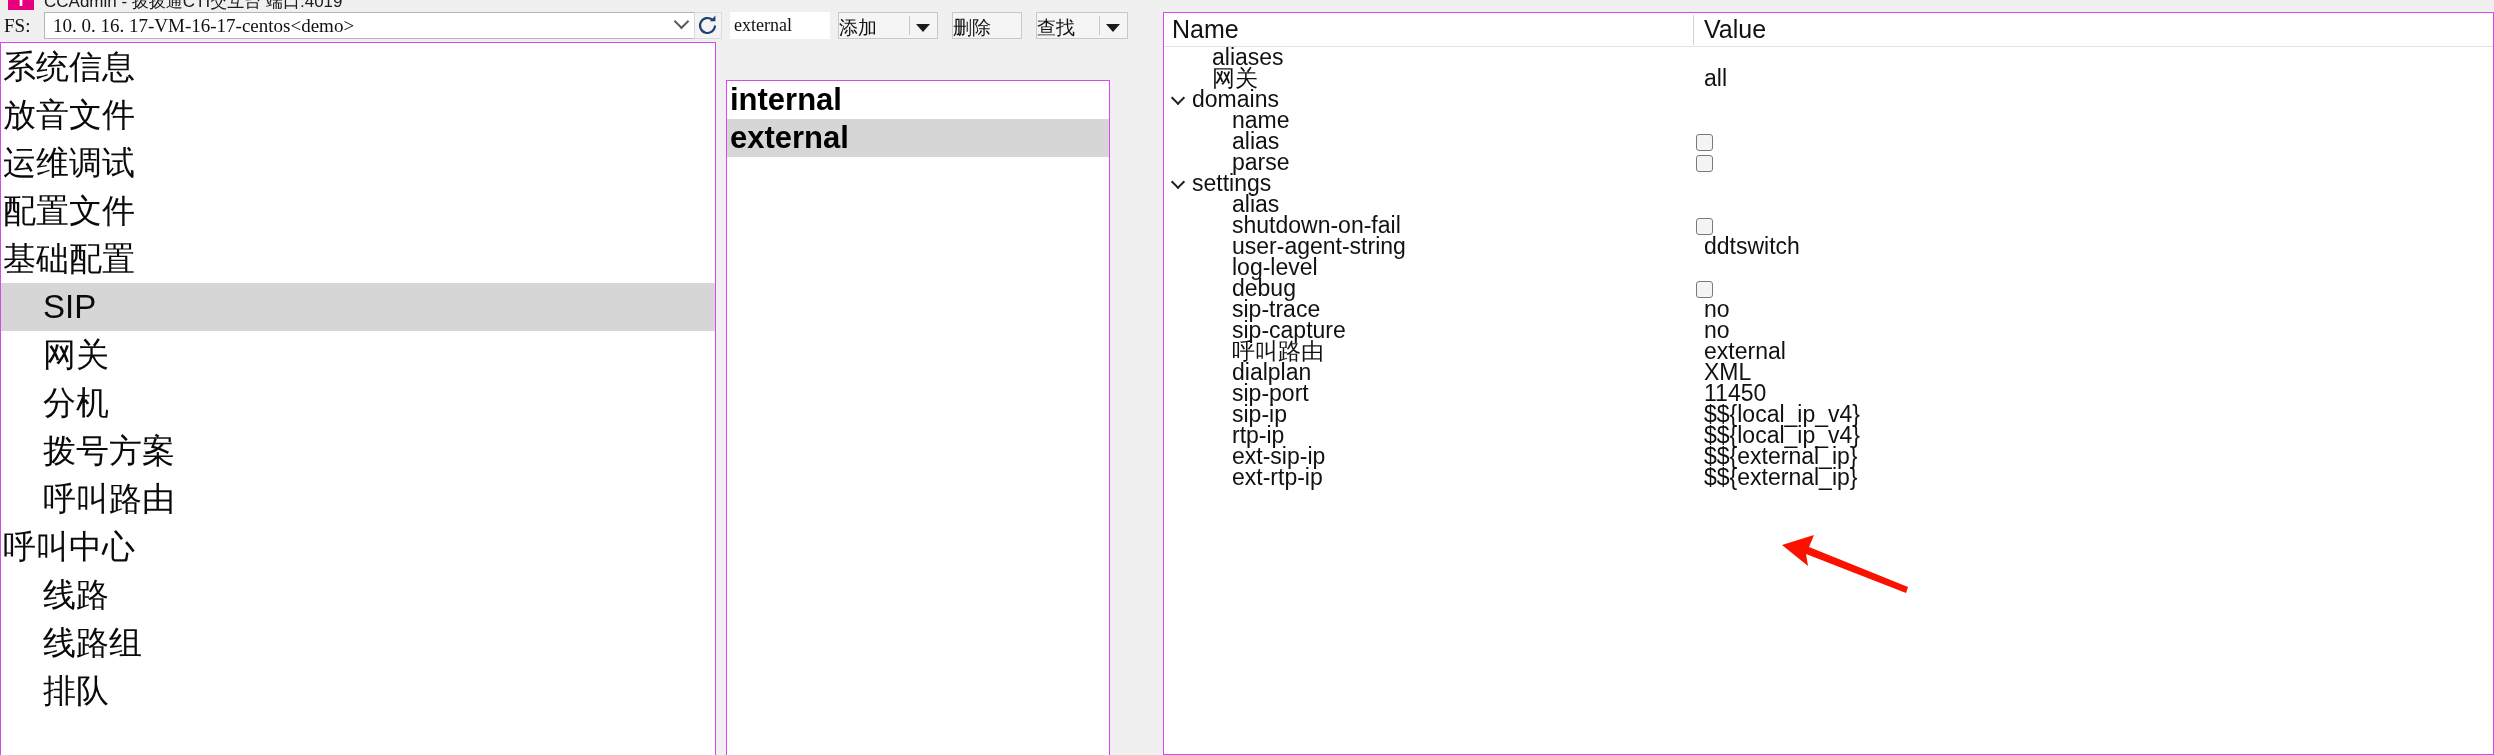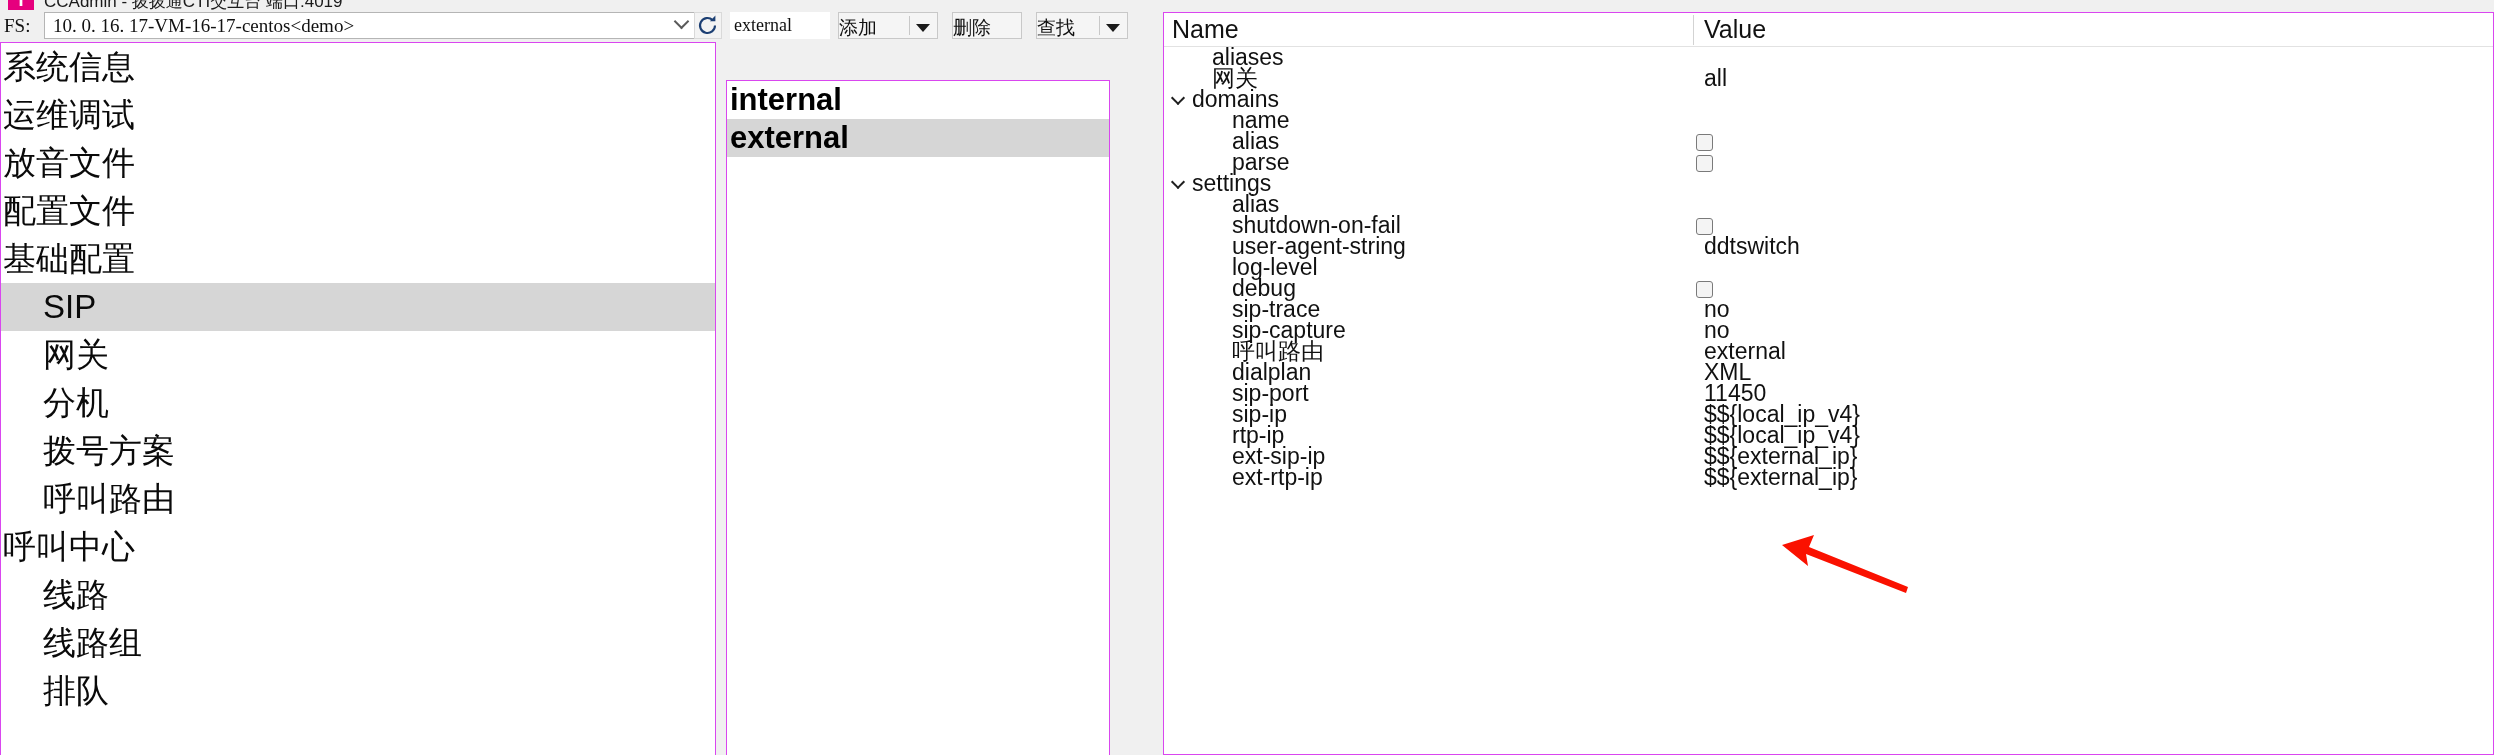--- a/index.html
+++ b/index.html
@@ -270,24 +270,24 @@
       <div class="caret"></div>
     </div>
   </div>
 
   <div class="panel" id="left-panel">
     <div class="ltree" id="ltree">
         <div class="lrow depth0">
           <div class="lbl">系统信息</div>
         </div>
         <div class="lrow depth0">
+          <div class="lbl">放音文件</div>
+        </div>
+        <div class="lrow depth0">
           <div class="lbl">运维调试</div>
-        </div>
-        <div class="lrow depth0">
-          <div class="lbl">放音文件</div>
         </div>
         <div class="lrow depth0">
           <div class="lbl">配置文件</div>
         </div>
         <div class="lrow depth0">
           <div class="lbl">基础配置</div>
         </div>
         <div class="lrow depth1 selected">
           <div class="lbl">SIP</div>
         </div>

